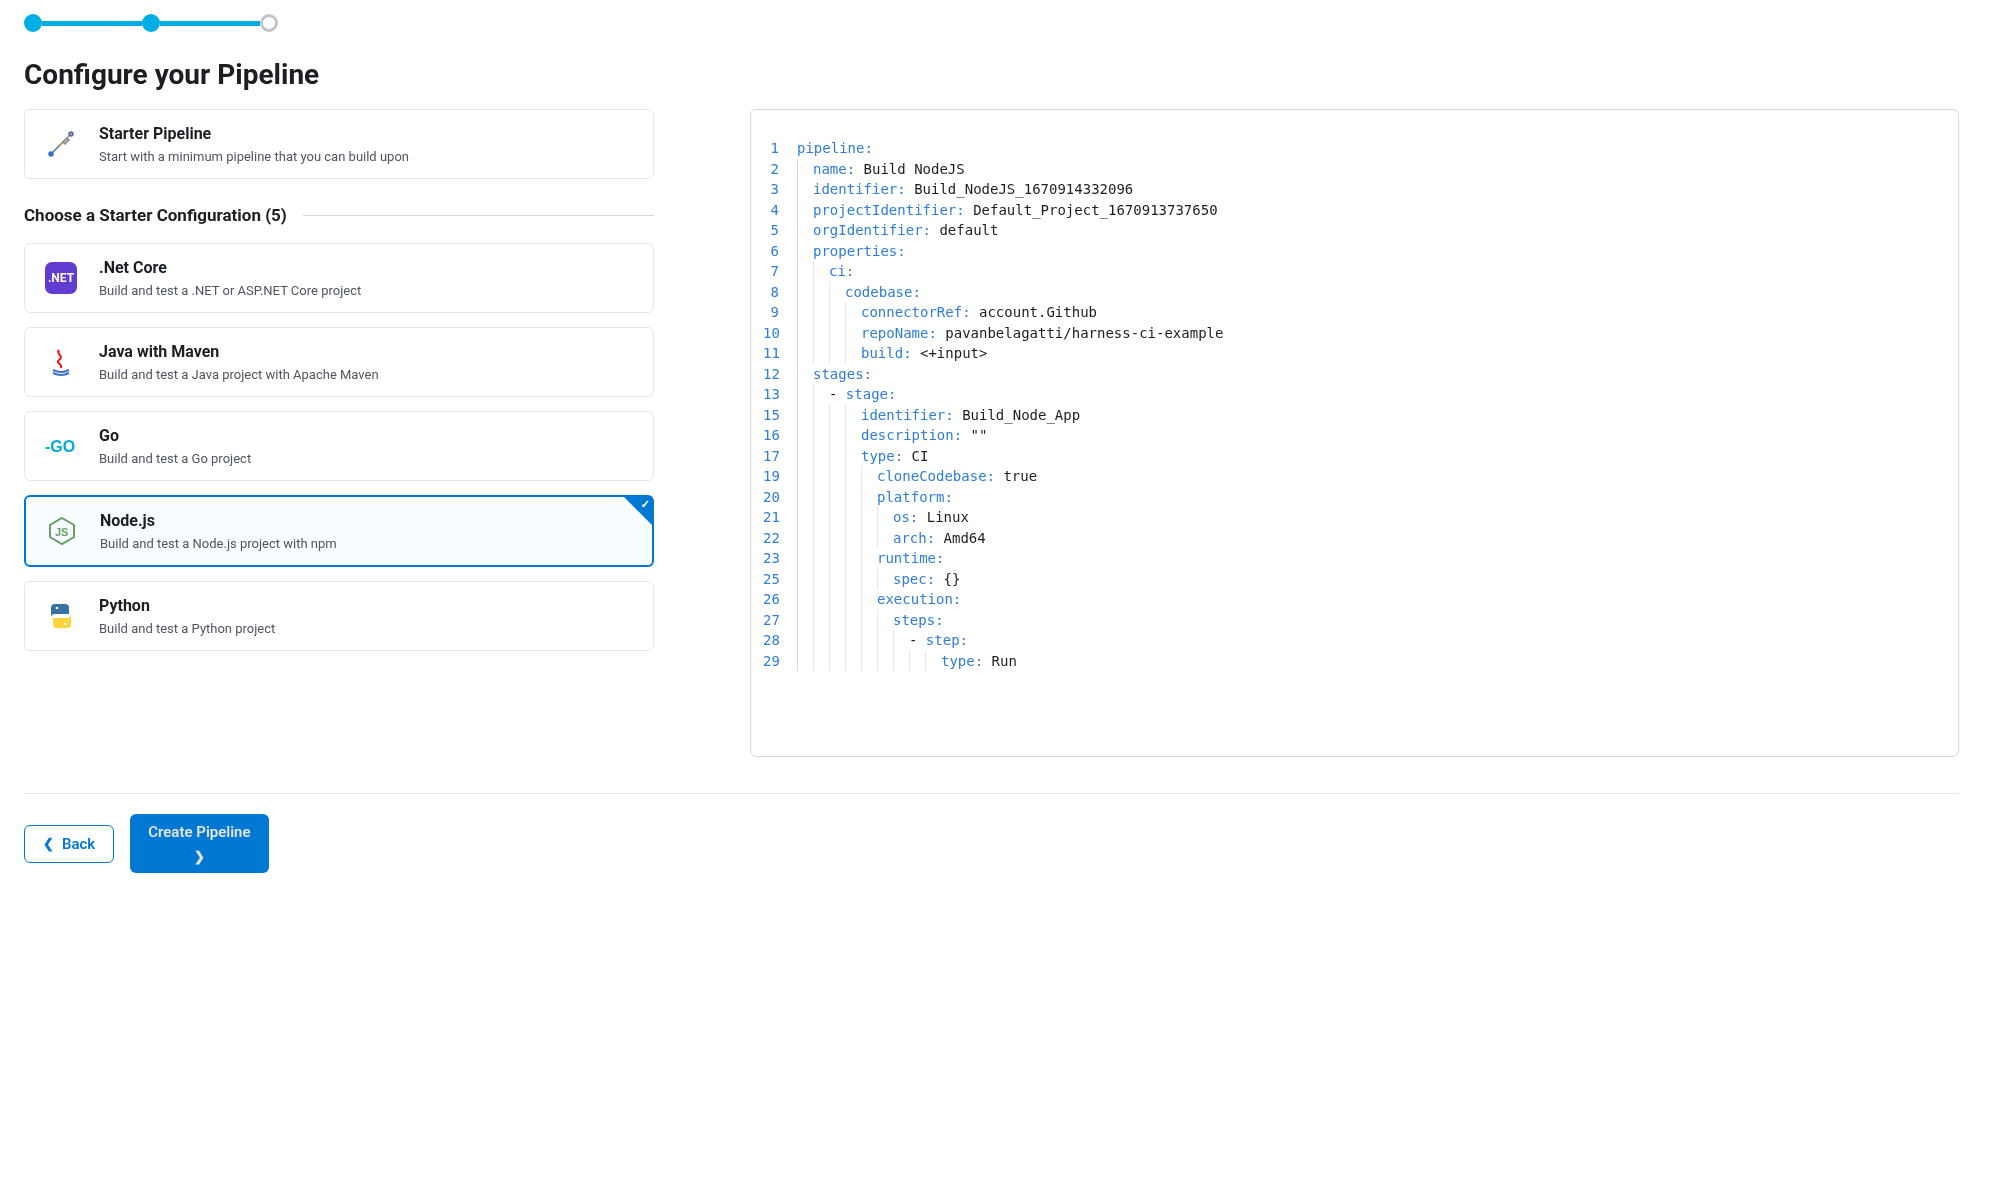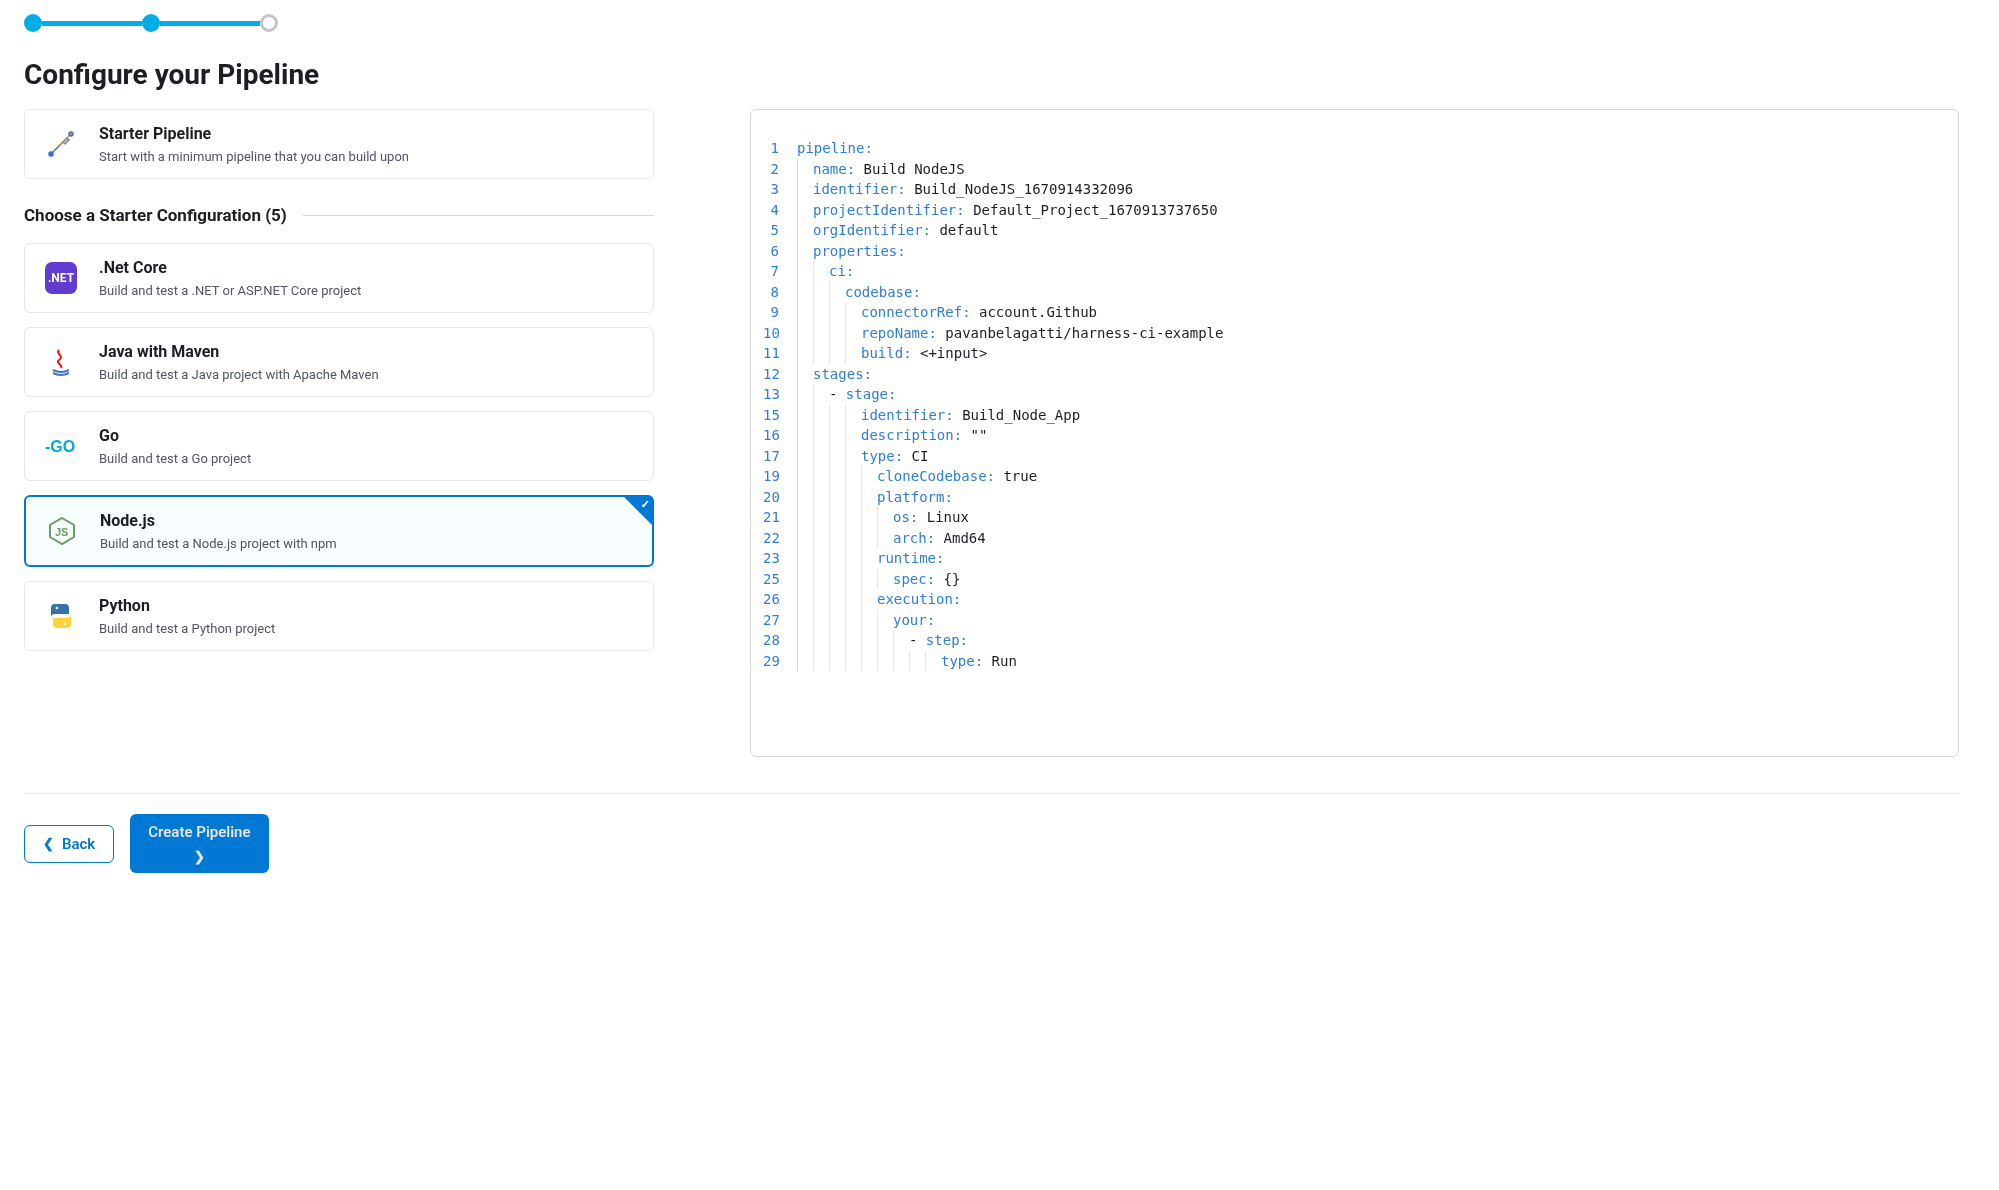--- a/index.html
+++ b/index.html
@@ -321,21 +321,21 @@
           <div class="code-line"><span class="gutter">15</span><span class="indent-guides"><span class="guide first"></span><span class="guide"></span><span class="guide"></span><span class="guide"></span></span><span><span class="tok-key">identifier</span><span class="tok-punc">: </span><span class="tok-str">Build_Node_App</span></span></div>
           <div class="code-line"><span class="gutter">16</span><span class="indent-guides"><span class="guide first"></span><span class="guide"></span><span class="guide"></span><span class="guide"></span></span><span><span class="tok-key">description</span><span class="tok-punc">: </span><span class="tok-str">""</span></span></div>
           <div class="code-line"><span class="gutter">17</span><span class="indent-guides"><span class="guide first"></span><span class="guide"></span><span class="guide"></span><span class="guide"></span></span><span><span class="tok-key">type</span><span class="tok-punc">: </span><span class="tok-str">CI</span></span></div>
           <div class="code-line"><span class="gutter">19</span><span class="indent-guides"><span class="guide first"></span><span class="guide"></span><span class="guide"></span><span class="guide"></span><span class="guide"></span></span><span><span class="tok-key">cloneCodebase</span><span class="tok-punc">: </span><span class="tok-str">true</span></span></div>
           <div class="code-line"><span class="gutter">20</span><span class="indent-guides"><span class="guide first"></span><span class="guide"></span><span class="guide"></span><span class="guide"></span><span class="guide"></span></span><span><span class="tok-key">platform</span><span class="tok-punc">:</span></span></div>
           <div class="code-line"><span class="gutter">21</span><span class="indent-guides"><span class="guide first"></span><span class="guide"></span><span class="guide"></span><span class="guide"></span><span class="guide"></span><span class="guide"></span></span><span><span class="tok-key">os</span><span class="tok-punc">: </span><span class="tok-str">Linux</span></span></div>
           <div class="code-line"><span class="gutter">22</span><span class="indent-guides"><span class="guide first"></span><span class="guide"></span><span class="guide"></span><span class="guide"></span><span class="guide"></span><span class="guide"></span></span><span><span class="tok-key">arch</span><span class="tok-punc">: </span><span class="tok-str">Amd64</span></span></div>
           <div class="code-line"><span class="gutter">23</span><span class="indent-guides"><span class="guide first"></span><span class="guide"></span><span class="guide"></span><span class="guide"></span><span class="guide"></span></span><span><span class="tok-key">runtime</span><span class="tok-punc">:</span></span></div>
           <div class="code-line"><span class="gutter">25</span><span class="indent-guides"><span class="guide first"></span><span class="guide"></span><span class="guide"></span><span class="guide"></span><span class="guide"></span><span class="guide"></span></span><span><span class="tok-key">spec</span><span class="tok-punc">: </span><span class="tok-str">{}</span></span></div>
           <div class="code-line"><span class="gutter">26</span><span class="indent-guides"><span class="guide first"></span><span class="guide"></span><span class="guide"></span><span class="guide"></span><span class="guide"></span></span><span><span class="tok-key">execution</span><span class="tok-punc">:</span></span></div>
-          <div class="code-line"><span class="gutter">27</span><span class="indent-guides"><span class="guide first"></span><span class="guide"></span><span class="guide"></span><span class="guide"></span><span class="guide"></span><span class="guide"></span></span><span><span class="tok-key">your</span><span class="tok-punc">:</span></span></div>
+          <div class="code-line"><span class="gutter">27</span><span class="indent-guides"><span class="guide first"></span><span class="guide"></span><span class="guide"></span><span class="guide"></span><span class="guide"></span><span class="guide"></span></span><span><span class="tok-key">steps</span><span class="tok-punc">:</span></span></div>
           <div class="code-line"><span class="gutter">28</span><span class="indent-guides"><span class="guide first"></span><span class="guide"></span><span class="guide"></span><span class="guide"></span><span class="guide"></span><span class="guide"></span><span class="guide"></span></span><span><span class="tok-str">- </span><span class="tok-key">step</span><span class="tok-punc">:</span></span></div>
           <div class="code-line"><span class="gutter">29</span><span class="indent-guides"><span class="guide first"></span><span class="guide"></span><span class="guide"></span><span class="guide"></span><span class="guide"></span><span class="guide"></span><span class="guide"></span><span class="guide"></span><span class="guide"></span></span><span><span class="tok-key">type</span><span class="tok-punc">: </span><span class="tok-str">Run</span></span></div>
         </div>
     </div>
   </div>
 
   <div class="footer">
     <button class="btn btn-secondary">
       <span class="chev">❮</span>
       <span>Back</span>

